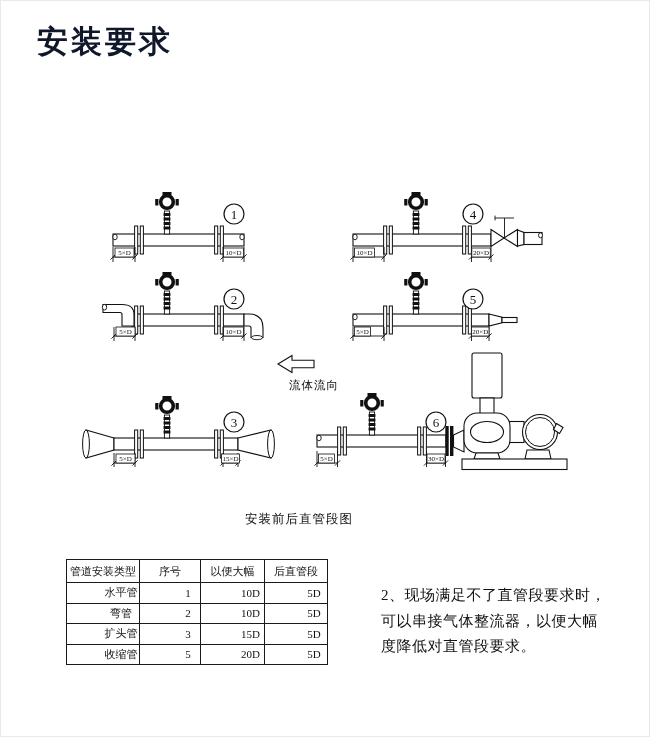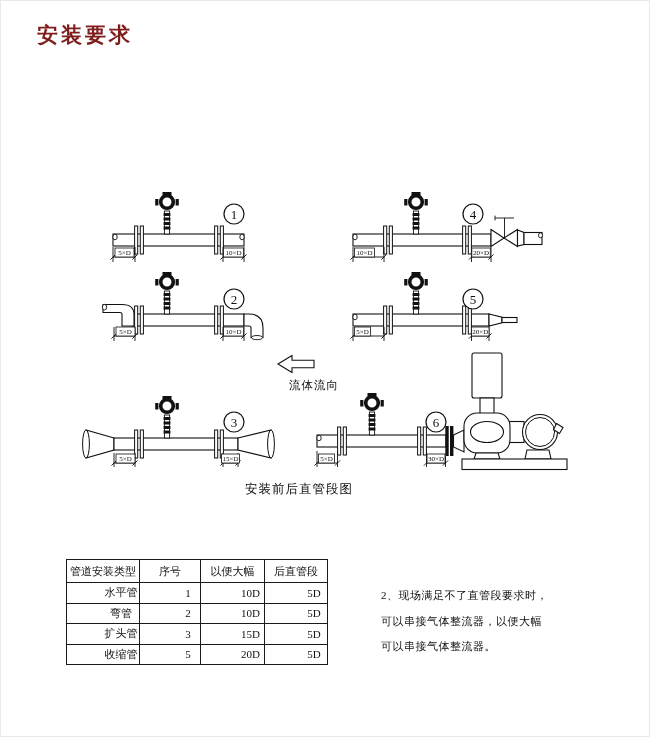--- a/index.html
+++ b/index.html
@@ -3,50 +3,50 @@
 <meta charset="utf-8">
 <style>
   html,body{margin:0;padding:0;background:#fff;}
   .page{
     position:relative;width:650px;height:737px;background:#fff;
     border:1px solid #e9e9e9;box-sizing:border-box;overflow:hidden;
     font-family:"Liberation Serif","DejaVu Serif",serif;color:#111;
   }
   .title{
     position:absolute;left:36px;top:20px;margin:0;
-    font-size:21px;font-weight:bold;letter-spacing:3px;color:#7f1d1d;
+    font-size:31px;font-weight:bold;letter-spacing:3px;color:#0f172a;
   }
   .intro{
     position:absolute;left:35px;top:92px;width:594px;margin:0;
     font-size:13px;line-height:26.5px;text-indent:18px;letter-spacing:0.4px;
   }
   .diagram-svg{position:absolute;left:0;top:0;width:650px;height:737px;}
   .pipe{fill:#fff;stroke:#111;stroke-width:1.1;}
   .ln{stroke:#111;stroke-width:0.9;fill:none;}
   .dimbox{fill:#fff;stroke:#111;stroke-width:0.8;}
   text.dim{font:7px "Liberation Serif",serif;text-anchor:middle;fill:#111;}
   text.badge-num{font:13px "Liberation Serif",serif;text-anchor:middle;fill:#111;}
   text.flow{font:11.5px "Liberation Serif",serif;text-anchor:middle;fill:#111;letter-spacing:1px;}
   .caption{
-    position:absolute;left:188px;top:480px;width:220px;text-align:center;
+    position:absolute;left:188px;top:510px;width:220px;text-align:center;
     font-size:12.5px;letter-spacing:1px;
   }
   table.req{
     position:absolute;left:65px;top:558px;border-collapse:collapse;
     font-size:11px;text-align:center;color:#111;
   }
   table.req th,table.req td{
     border:1.4px solid #1a1a1a;font-weight:normal;padding:0;margin-top:8px;
   }
   table.req th{height:22px;}
   table.req td{height:19.5px;padding-left:36px;}
   .c1{width:72px;} .c2{width:60px;} .c3{width:63px;} .c4{width:62px;}
   .note{
     position:absolute;left:380px;top:582px;width:225px;margin:0;
-    font-size:11px;line-height:25.5px;letter-spacing:0.5px;
+    font-size:15px;line-height:25.5px;letter-spacing:0.5px;
   }
 </style>
 </head>
 <body>
 
 <div class="page">
 
   <h1 class="title">安装要求</h1>
 
 
@@ -325,16 +325,16 @@
         <td>5</td>
         <td>20D</td>
         <td>5D</td>
       </tr>
     </tbody>
   </table>
 
   <p class="note">
     <span>2、现场满足不了直管段要求时，</span><br>
     <span>可以串接气体整流器，以便大幅</span><br>
-    <span>可以串接气体整流器。</span>
+    <span>度降低对直管段要求。</span>
   </p>
 
 </div>
 
 </body></html>

